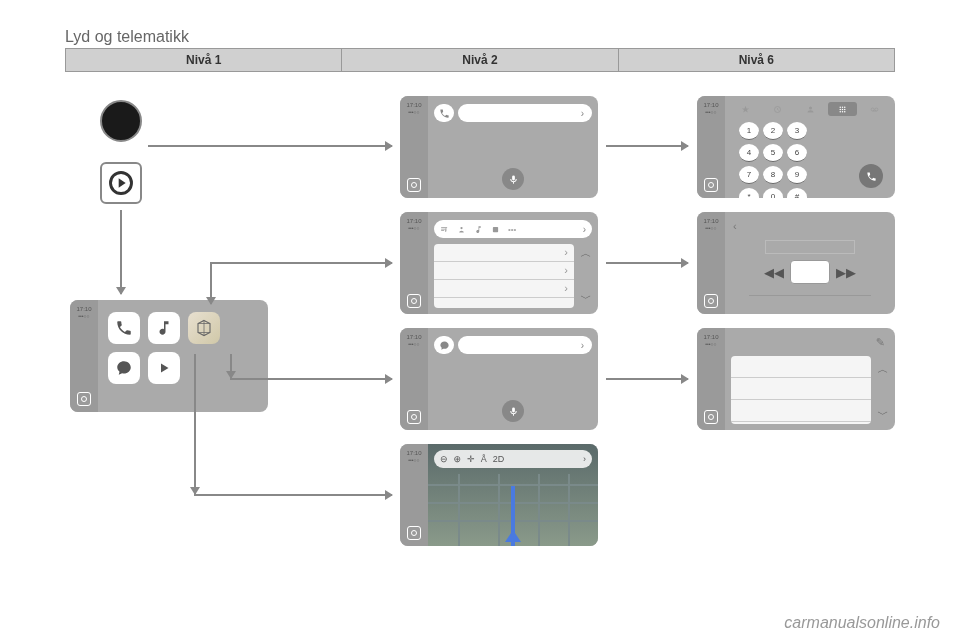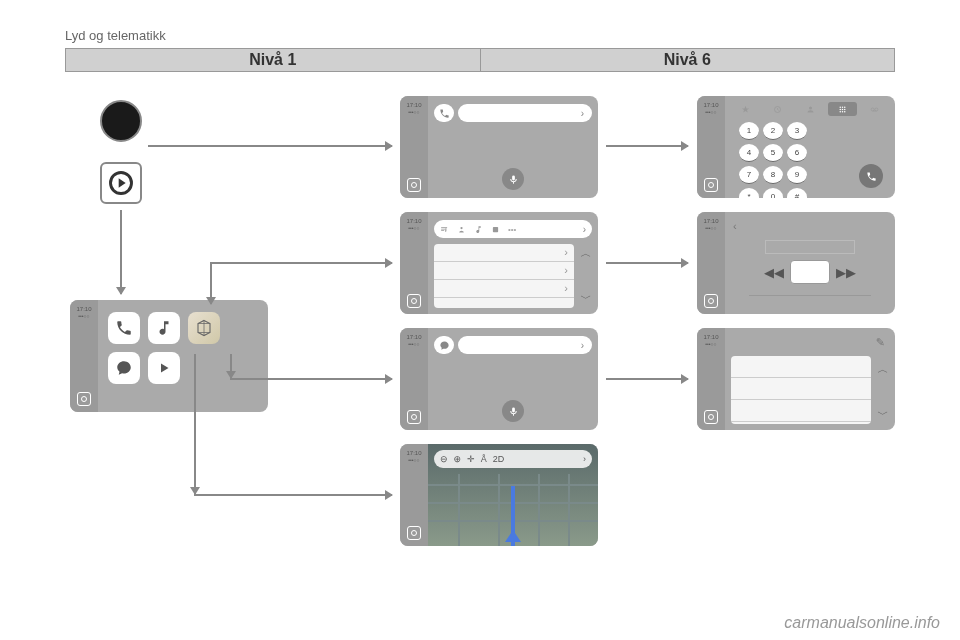--- a/index.html
+++ b/index.html
@@ -1,21 +1,21 @@
 <!DOCTYPE html>
 <html><head>
   <meta charset="utf-8">
   <style>
     * { margin: 0; padding: 0; box-sizing: border-box; }
     body { font-family: Arial, sans-serif; background: #fff; width: 960px; height: 640px; position: relative; }
     
-    .header-text { position: absolute; top: 28px; left: 65px; font-size: 13px; color: #666; }
+    .header-text { position: absolute; top: 28px; left: 65px; font-size: 16px; color: #666; }
     
     .table-header { position: absolute; top: 48px; left: 65px; width: 830px; height: 24px; border: 1px solid #999; background: #d0d0d0; display: flex; }
-    .th { flex: 1; text-align: center; font-size: 16px; font-weight: bold; line-height: 22px; border-right: 1px solid #999; color: #333; }
+    .th { flex: 1; text-align: center; font-size: 12px; font-weight: bold; line-height: 22px; border-right: 1px solid #999; color: #333; }
     .th:last-child { border-right: none; }
     
     .watermark { position: absolute; bottom: 8px; right: 20px; font-size: 16px; color: #999; font-style: italic; }
     
     
     .logo-circle { position: absolute; top: 100px; left: 100px; width: 42px; height: 42px; background: #1a1a1a; border-radius: 50%; border: 2px solid #888; }
     
     .carplay-icon { position: absolute; top: 162px; left: 100px; width: 42px; height: 42px; border: 2px solid #888; border-radius: 6px; background: #fff; display: flex; align-items: center; justify-content: center; }
     .carplay-icon svg { width: 28px; height: 28px; }
     
@@ -98,20 +98,21 @@
     .ico { width: 11px; height: 11px; fill: #888; }
     .ico-sm { width: 9px; height: 9px; fill: #999; }
   </style>
 </head>
 <body>
 
 <div class="header-text">Lyd og telematikk</div>
 
 <div class="table-header">
   <div class="th">Nivå 1</div>
+  <div class="th">Nivå 2</div>
   <div class="th">Nivå 6</div>
 </div>
 
 <div class="logo-circle"></div>
 
 <div class="carplay-icon">
   <svg viewBox="0 0 24 24">
       <circle cx="12" cy="12" r="9" fill="none" stroke="#333" stroke-width="2.5"></circle>
       <polygon points="10,8 16,12 10,16" fill="#333"></polygon>
     </svg>

